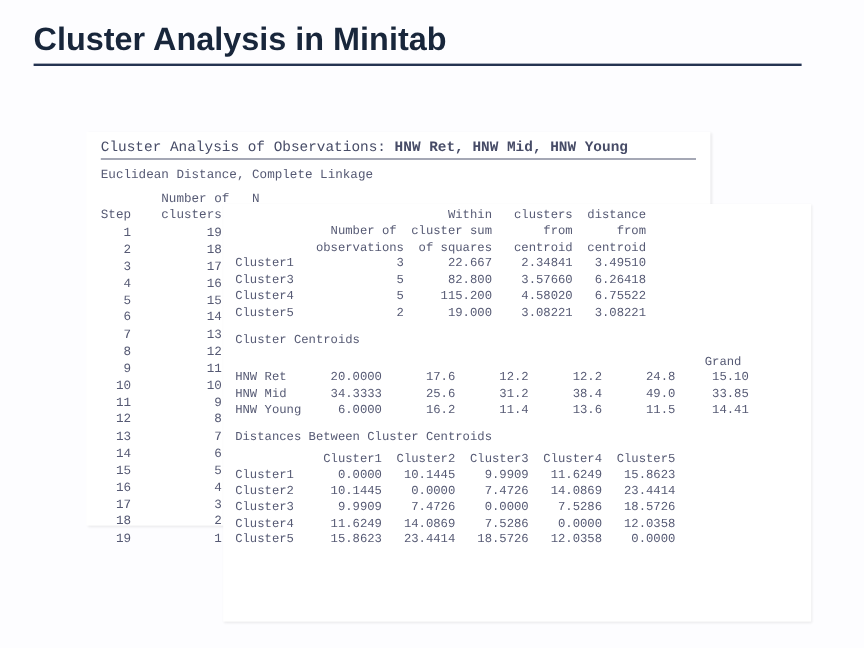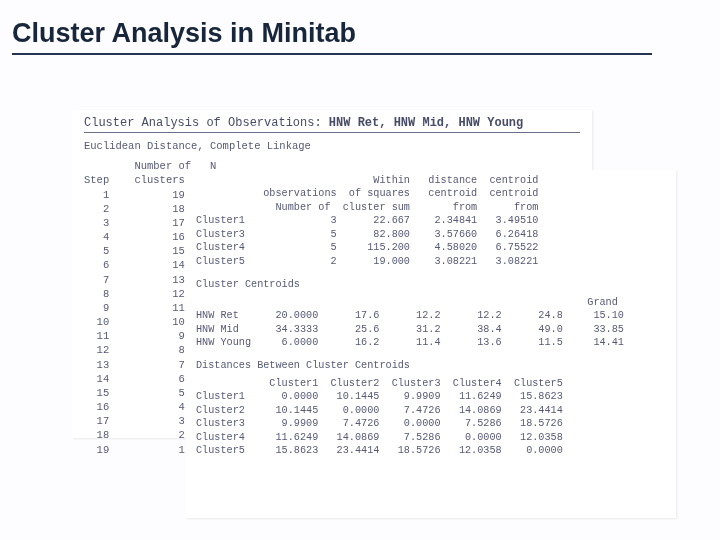--- a/index.html
+++ b/index.html
@@ -10,21 +10,21 @@
     background: #fdfdff;
     font-family: "Courier New", Courier, monospace;
     color: #444a68;
     overflow: hidden;
   }
   .slide {
     position: relative;
     width: 720px;
     height: 540px;
     box-sizing: border-box;
-    padding: 12px 24px 0 12px;
+    padding: 12px 24px 0 28px;
   }
   .title {
     font-family: Arial, Helvetica, sans-serif;
     font-weight: 700;
     color: #18263b;
     font-size: 27px;
     margin: 6px 0 4px 0;
   }
   .title-underline {
     border-bottom: 2px solid #253452;
@@ -127,23 +127,23 @@
       <div class="mono row">  14           6</div>
       <div class="mono row">  15           5</div>
       <div class="mono row">  16           4</div>
       <div class="mono row">  17           3</div>
       <div class="mono row">  18           2</div>
       <div class="mono row">  19           1</div>
     </div>
   </div>
 
   <div class="panel front">
-    <div class="tbl">                             Within   distance  centroid</div>
+    <div class="tbl">                             Within   clusters  distance</div>
+    <div class="tbl">             Number of  cluster sum       from      from</div>
     <div class="tbl">           observations  of squares   centroid  centroid</div>
-    <div class="tbl">             Number of  cluster sum       from      from</div>
     <div class="tbl">Cluster1              3      22.667    2.34841   3.49510</div>
     <div class="tbl">Cluster3              5      82.800    3.57660   6.26418</div>
     <div class="tbl">Cluster4              5     115.200    4.58020   6.75522</div>
     <div class="tbl">Cluster5              2      19.000    3.08221   3.08221</div>
 
     <div class="section-gap"></div>
     <div class="tbl">Cluster Centroids</div>
     <div class="small-gap"></div>
     <div class="tbl">                                                                Grand</div>
     <div class="tbl">HNW Ret      20.0000      17.6      12.2      12.2      24.8     15.10</div>

